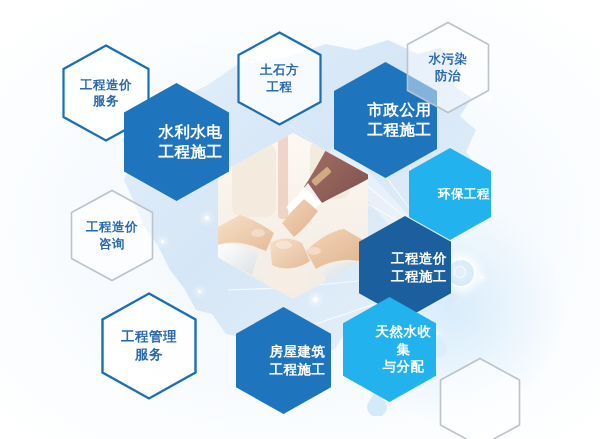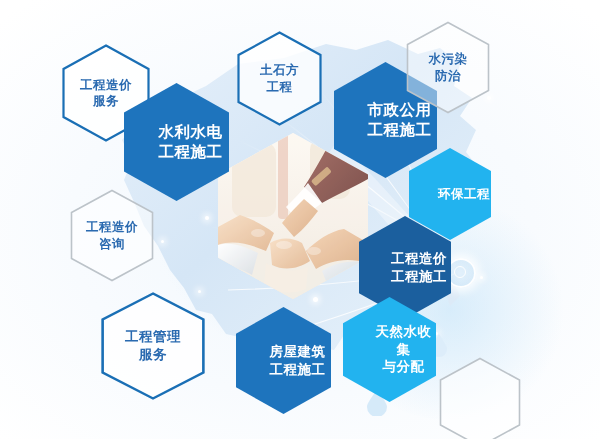--- a/index.html
+++ b/index.html
@@ -266,21 +266,21 @@
     <span class="lbl">工程造价
 咨询</span>
   </div>
 
 
   <div class="hex filled navy f13" style="left:359px;top:216px;width:92px;height:103px;">
     <span class="lbl">工程造价
 工程施工</span>
   </div>
 
-  <div class="hex outline f13" style="left:101px;top:292px;width:104px;height:108px;">
+  <div class="hex outline f13" style="left:101px;top:292px;width:96px;height:108px;">
     <svg class="hexsvg" viewBox="0 0 96 108" preserveAspectRatio="none">
       <polygon points="48,1.5 94.5,27.5 94.5,80.5 48,106.5 1.5,80.5 1.5,27.5" fill="#ffffff" fill-opacity=".8" stroke="#1a6fb5" stroke-width="2.4"></polygon>
     </svg>
     <span class="lbl">工程管理
 服务</span>
   </div>
 
   <div class="hex filled blue f13" style="left:236px;top:307px;width:95px;height:107px;">
     <span class="lbl">房屋建筑
 工程施工</span>

